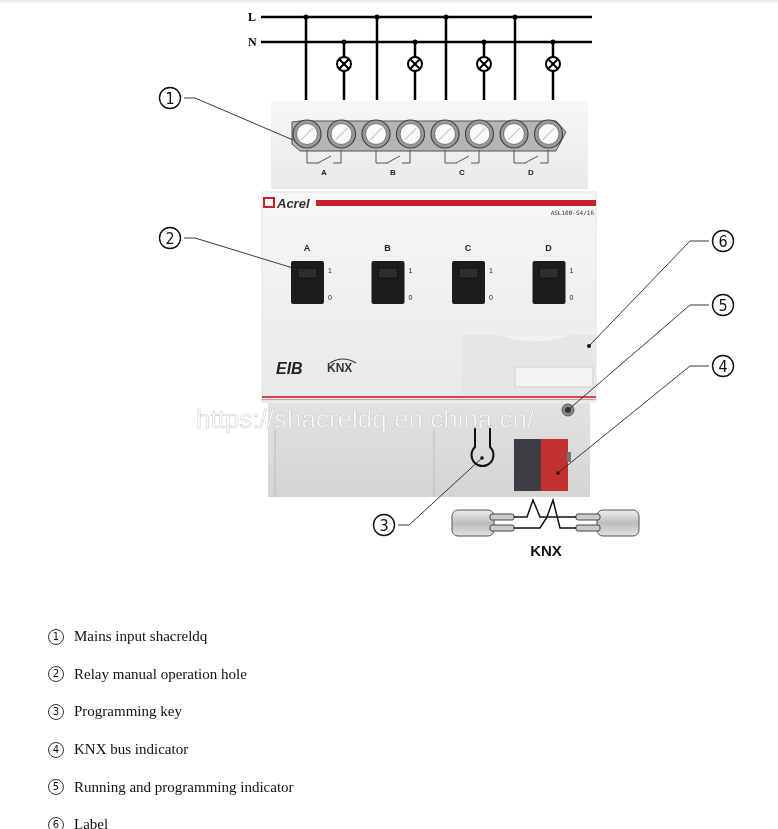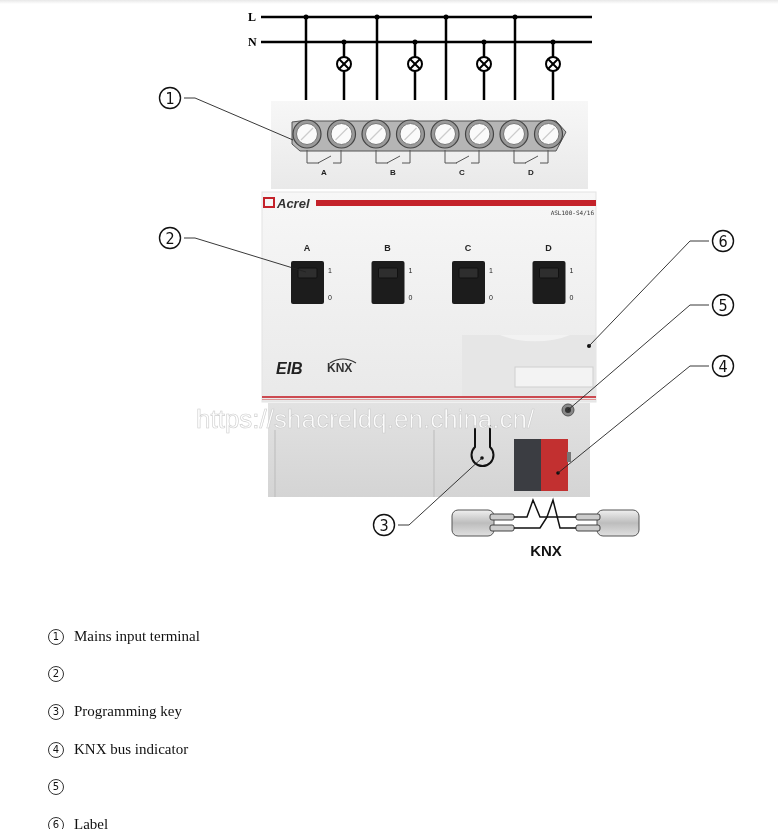--- a/index.html
+++ b/index.html
@@ -232,33 +232,35 @@
         <path d="M709 241 L690 241 L589 346" fill="none" stroke="#222" stroke-width="0.9"></path>
         <circle cx="723" cy="241" r="10.5" fill="#fff" stroke="#111" stroke-width="1.4"></circle>
         <text x="723" y="247" text-anchor="middle" font-family="DejaVu Sans Condensed,DejaVu Sans,sans-serif" font-size="16" fill="#111">6</text>
       </g>
     </g>
 </svg>
 
 <div class="legend" id="legend">
     <div class="legend-item">
       <span class="legend-num">1</span>
-      <span class="legend-text">Mains input terminal</span>
+      <span class="legend-text">Mains input shacreldq</span>
     </div>
     <div class="legend-item">
       <span class="legend-num">2</span>
+      <span class="legend-text">Relay manual operation hole</span>
     </div>
     <div class="legend-item">
       <span class="legend-num">3</span>
       <span class="legend-text">Programming key</span>
     </div>
     <div class="legend-item">
       <span class="legend-num">4</span>
       <span class="legend-text">KNX bus indicator</span>
     </div>
     <div class="legend-item">
       <span class="legend-num">5</span>
+      <span class="legend-text">Running and programming indicator</span>
     </div>
     <div class="legend-item">
       <span class="legend-num">6</span>
       <span class="legend-text">Label</span>
     </div>
   </div>
 
 </body></html>

